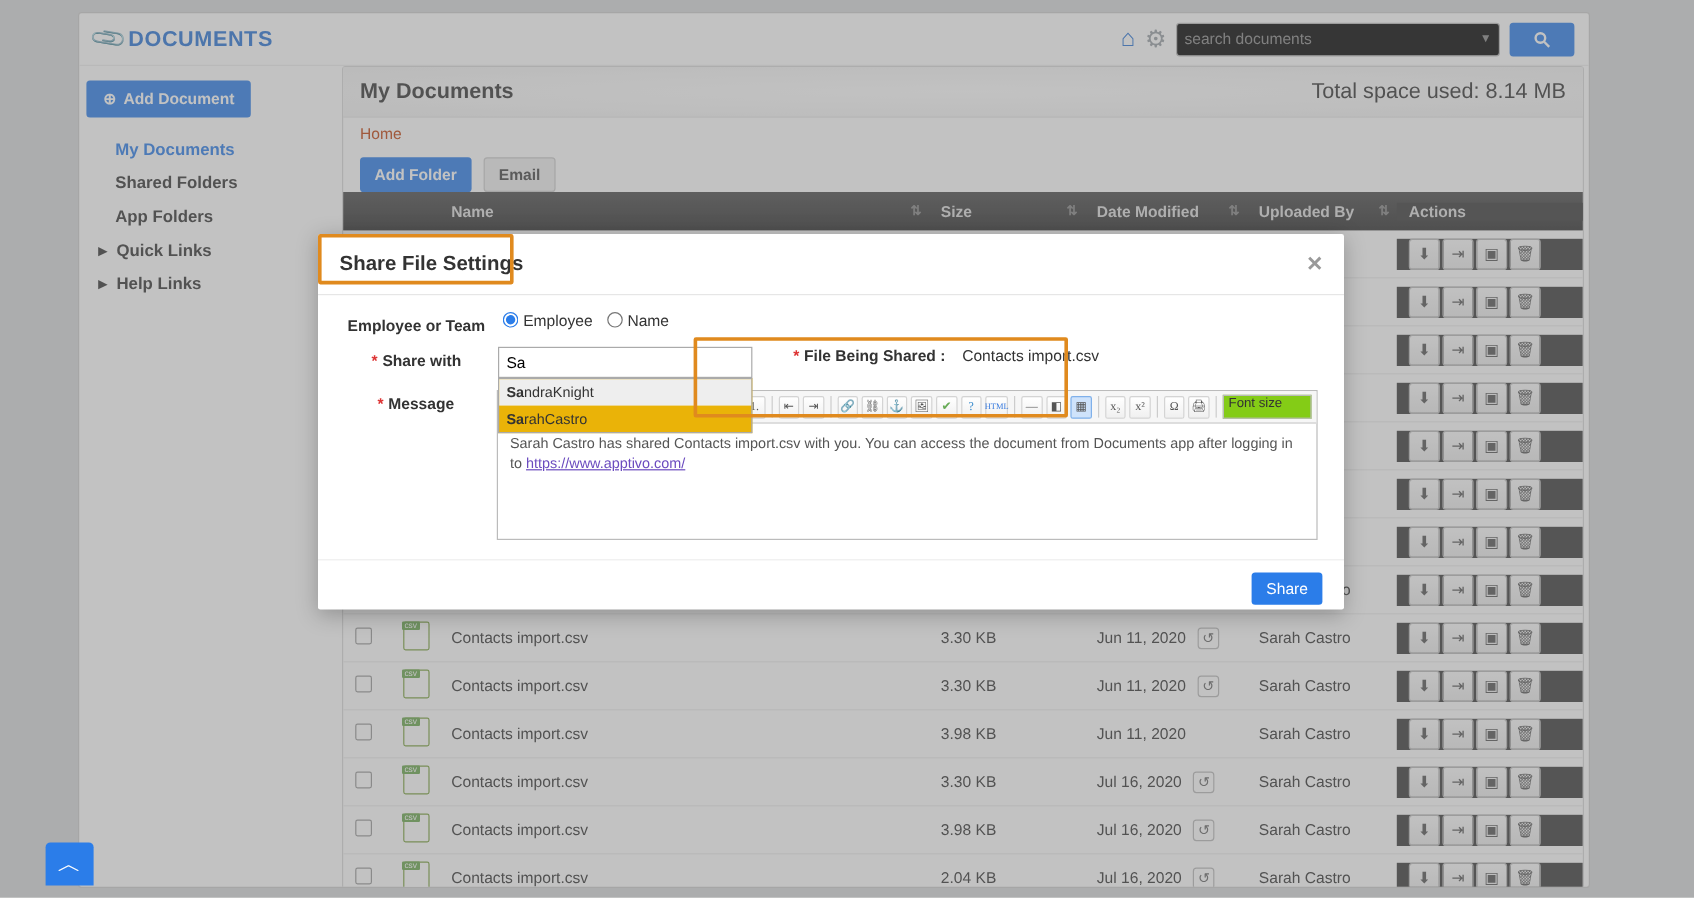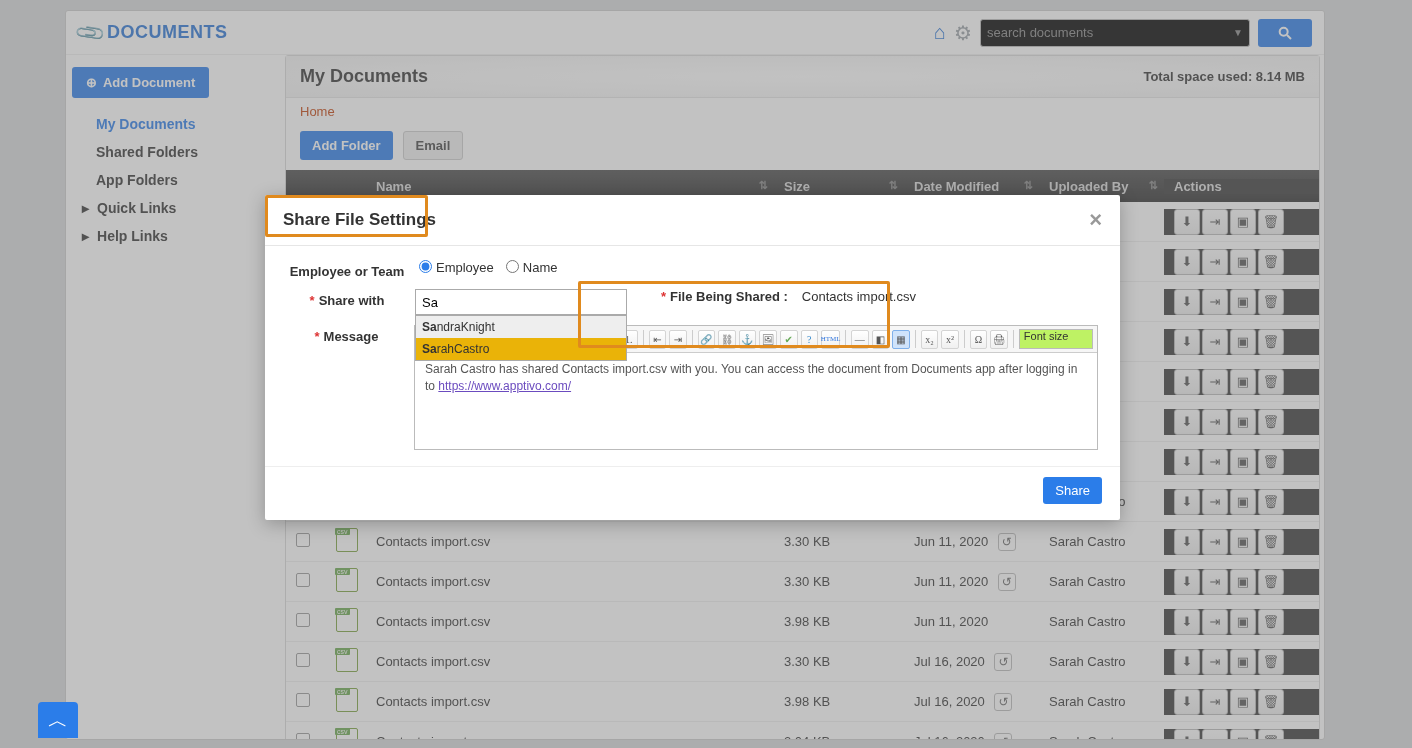--- a/index.html
+++ b/index.html
@@ -19,23 +19,23 @@
 .body{display:flex;height:calc(100% - 44px)}
 .sidebar{width:215px;padding:12px 6px}
 .add-doc{background:#2b7de9;color:#fff;border:none;border-radius:3px;padding:8px 14px;font-size:13px;font-weight:700;display:flex;align-items:center;gap:6px;cursor:pointer;margin-bottom:12px}
 .side-link{display:block;padding:6px 10px 6px 24px;font-size:14px;color:#333;font-weight:700;cursor:pointer}
 .side-link.active{color:#2b7de9}
 .side-exp{display:flex;align-items:center;gap:8px;padding:6px 10px;font-size:14px;font-weight:700;color:#333;cursor:pointer}
 .content{flex:1;padding:0;overflow:hidden}
 .panel{border:1px solid #d9d9d9;border-radius:3px;margin:0 4px}
 .panel-head{background:radial-gradient(#fff,#f2f2f2);padding:10px 14px;border-bottom:1px solid #e4e4e4;display:flex;align-items:center}
 .my-docs{font-size:18px;font-weight:700}
-.space-used{margin-left:auto;font-size:13px;font-weight:700}
+.space-used{margin-left:auto;font-size:18px;font-weight:400}
 .crumb{padding:6px 14px;font-size:13px;color:#c2410c}
-.btn-row{padding:6px 14px 10px;display:flex;gap:10px}
+.btn-row{padding:6px 14px 0;display:flex;gap:10px}
 .btn-blue{background:#2b7de9;color:#fff;border:none;border-radius:3px;padding:6px 12px;font-size:13px;font-weight:700;cursor:pointer}
 .btn-grey{background:#eee;color:#444;border:1px solid #ccc;border-radius:3px;padding:6px 12px;font-size:13px;font-weight:700;cursor:pointer}
 .tbl-head{background:linear-gradient(#4b4b4b,#2f2f2f);color:#ddd;display:flex;height:32px;align-items:center;font-size:13px;font-weight:700}
 .th{padding:0 10px;position:relative}
 .th .sort{position:absolute;right:6px;color:#888;font-size:11px}
 .col-chk{width:40px}
 .col-ico{width:40px}
 .col-name{flex:1}
 .col-size{width:130px}
 .col-date{width:135px}
@@ -68,24 +68,24 @@
 .autoc div{padding:4px 6px;cursor:pointer}
 .autoc div b{font-weight:700}
 .autoc .sel{background:#eee}
 .file-lbl{margin-left:34px;font-weight:700}
 .file-lbl .req{margin-left:0}
 .editor-wrap{margin-left:8px;border:1px solid #bbb;width:684px}
 .toolbar{display:flex;align-items:center;gap:3px;padding:3px 4px;background:#f6f6f6;border-bottom:1px solid #ccc;flex-wrap:nowrap}
 .tb{width:19px;height:19px;border:1px solid #d4d4d4;background:linear-gradient(#fff,#f0f0f0);border-radius:2px;display:inline-flex;align-items:center;justify-content:center;font-size:10px;color:#555;font-family:Georgia,serif}
 .tb.on{background:#cfe3fb;border-color:#7fb0ea}
 .tb-sep{width:1px;height:18px;background:#ccc;margin:0 2px}
-.font-sel{height:20px;font-size:11px;border:1px solid #bbb;width:80px;background:#bef264;padding:0 4px}
+.font-sel{height:20px;font-size:11px;border:1px solid #bbb;width:80px;background:#84cc16;padding:0 4px}
 .editor-area{min-height:96px;padding:8px 10px;font-size:12px;color:#555;line-height:1.4}
 .editor-area a{color:#6b4bbf;text-decoration:underline}
-.modal-foot{padding:10px 18px 16px;display:flex;justify-content:flex-end;border-top:1px solid #eee}
+.modal-foot{padding:10px 18px 4px;display:flex;justify-content:flex-end;border-top:1px solid #eee}
 </style>
 </head>
 <body>
 <div class="page">
 
 <div class="frame">
   <div class="topbar">
     <span class="clip-ico">📎</span>
     <span class="title-docs">DOCUMENTS</span>
     <div class="top-right">

